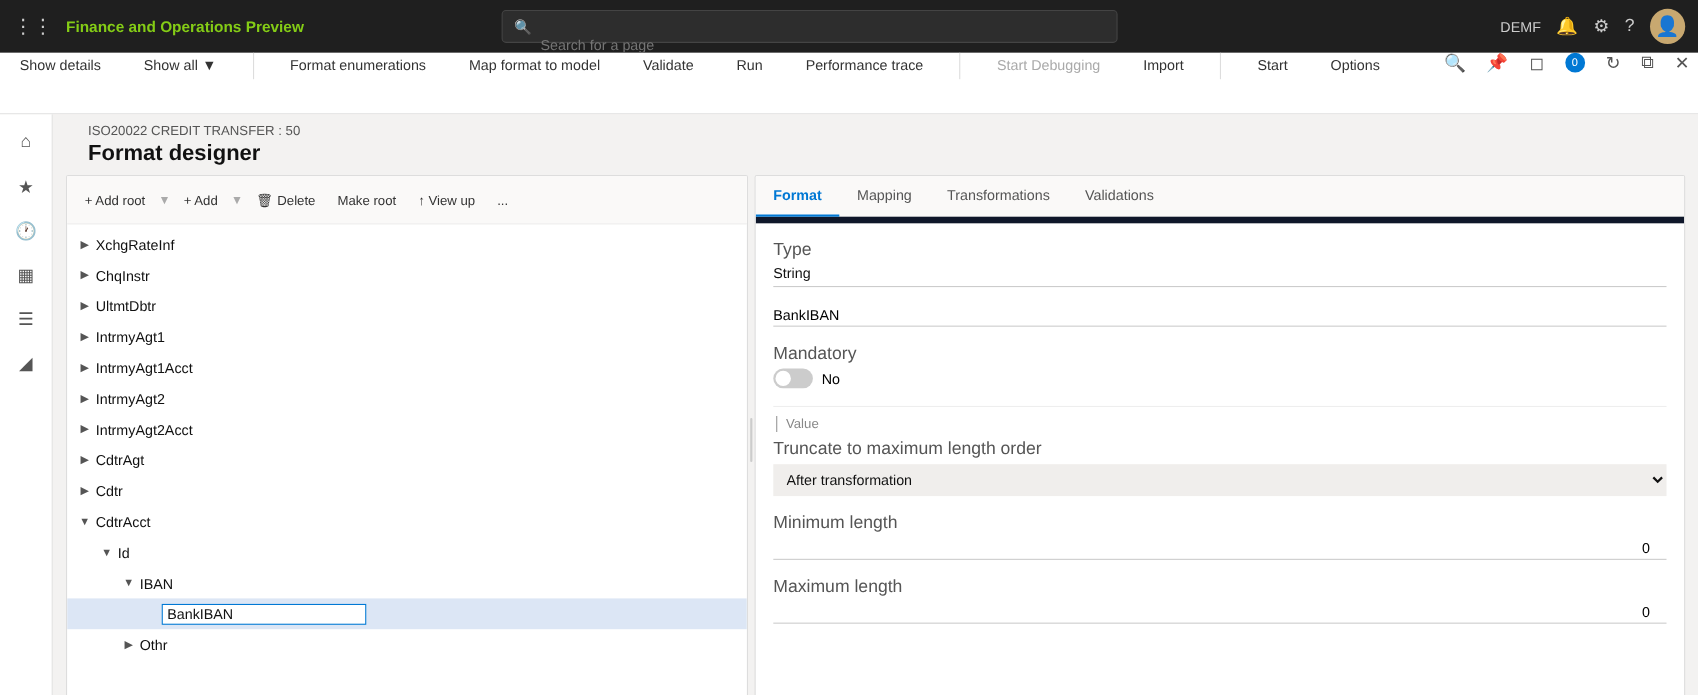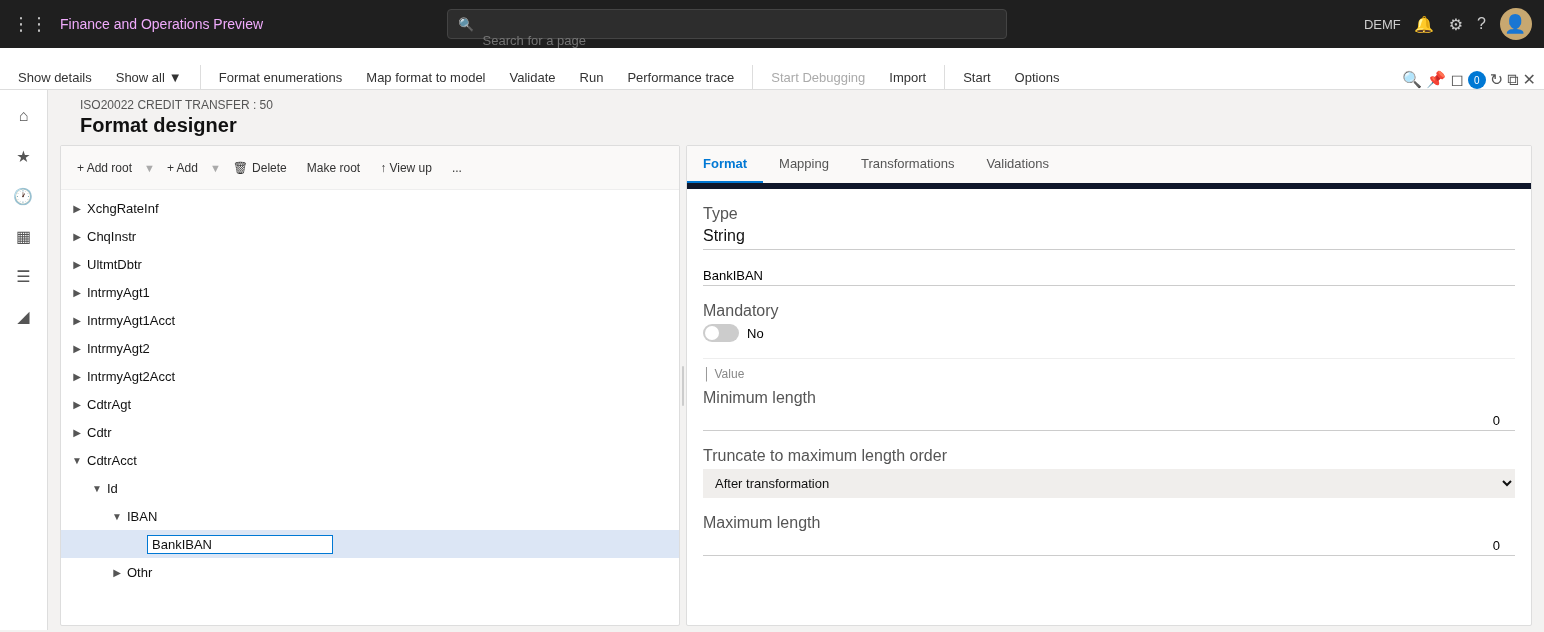--- a/index.html
+++ b/index.html
@@ -9,21 +9,21 @@
     .top-nav {
       background: #1f1f1f;
       color: #fff;
       height: 48px;
       display: flex;
       align-items: center;
       padding: 0 12px;
       gap: 12px;
     }
     .nav-grid-icon { color: #ccc; font-size: 18px; cursor: pointer; }
-    .nav-title { font-size: 14px; font-weight: 400; color: #f0abfc; white-space: nowrap; }
+    .nav-title { font-size: 14px; font-weight: 700; color: #84cc16; white-space: nowrap; }
     .nav-search {
       flex: 1;
       max-width: 560px;
       margin: 0 auto;
       background: #2d2d2d;
       border: 1px solid #444;
       border-radius: 4px;
       display: flex;
       align-items: center;
       padding: 0 10px;
@@ -41,25 +41,25 @@
       margin-top: 32px;
     }
     .nav-right { display: flex; align-items: center; gap: 14px; margin-left: auto; color: #ccc; font-size: 13px; }
     .nav-avatar { width: 32px; height: 32px; border-radius: 50%; background: #c8a870; overflow: hidden; display: flex; align-items: center; justify-content: center; }
     .nav-icon-btn { cursor: pointer; font-size: 16px; color: #ccc; }
 
     
     .toolbar {
       background: #fff;
       border-bottom: 1px solid #ddd;
-      height: 42px;
-      display: flex;
-      align-items: flex-end;
+      height: 56px;
+      display: flex;
+      align-items: flex-start;
       padding: 0 8px;
-      gap: 4px;
+      gap: 19px;
     }
     .toolbar-btn {
       padding: 4px 10px;
       border: none;
       background: transparent;
       cursor: pointer;
       font-size: 13px;
       color: #333;
       border-radius: 2px;
       white-space: nowrap;
@@ -224,21 +224,21 @@
     }
     .props-tab.active {
       color: #0078d4;
       border-bottom: 2px solid #0078d4;
       font-weight: 600;
     }
     .props-content { padding: 16px; }
     .prop-group { margin-bottom: 16px; }
     .prop-label { font-size: 16px; color: #555; margin-bottom: 4px; }
     .prop-value {
-      font-size: 16px;
+      font-size: 13px;
       color: #111;
       border-bottom: 1px solid #ccc;
       padding-bottom: 4px;
       width: 100%;
     }
     .prop-field { width: 100%; border: none; border-bottom: 1px solid #ccc; outline: none; font-size: 13px; padding: 2px 0; background: transparent; }
     .prop-toggle {
       display: flex;
       align-items: center;
       gap: 8px;
@@ -469,28 +469,28 @@
             <div class="prop-toggle">
               <div class="toggle-switch"></div>
               <span>No</span>
             </div>
           </div>
           <div class="prop-section-header">
             <span>│</span>
             <span>Value</span>
           </div>
           <div class="prop-group">
-            <div class="prop-label">Minimum length</div>
-            <input class="prop-number-input" type="number" value="0" style="">
-          </div>
-          <div class="prop-group">
             <div class="prop-label">Truncate to maximum length order</div>
             <select class="prop-dropdown">
               <option>After transformation</option>
             </select>
+          </div>
+          <div class="prop-group">
+            <div class="prop-label">Minimum length</div>
+            <input class="prop-number-input" type="number" value="0" style="">
           </div>
           <div class="prop-group">
             <div class="prop-label">Maximum length</div>
             <input class="prop-number-input" type="number" value="0" style="">
           </div>
         </div>
       </div>
     </div>
   </div>
 </div>

